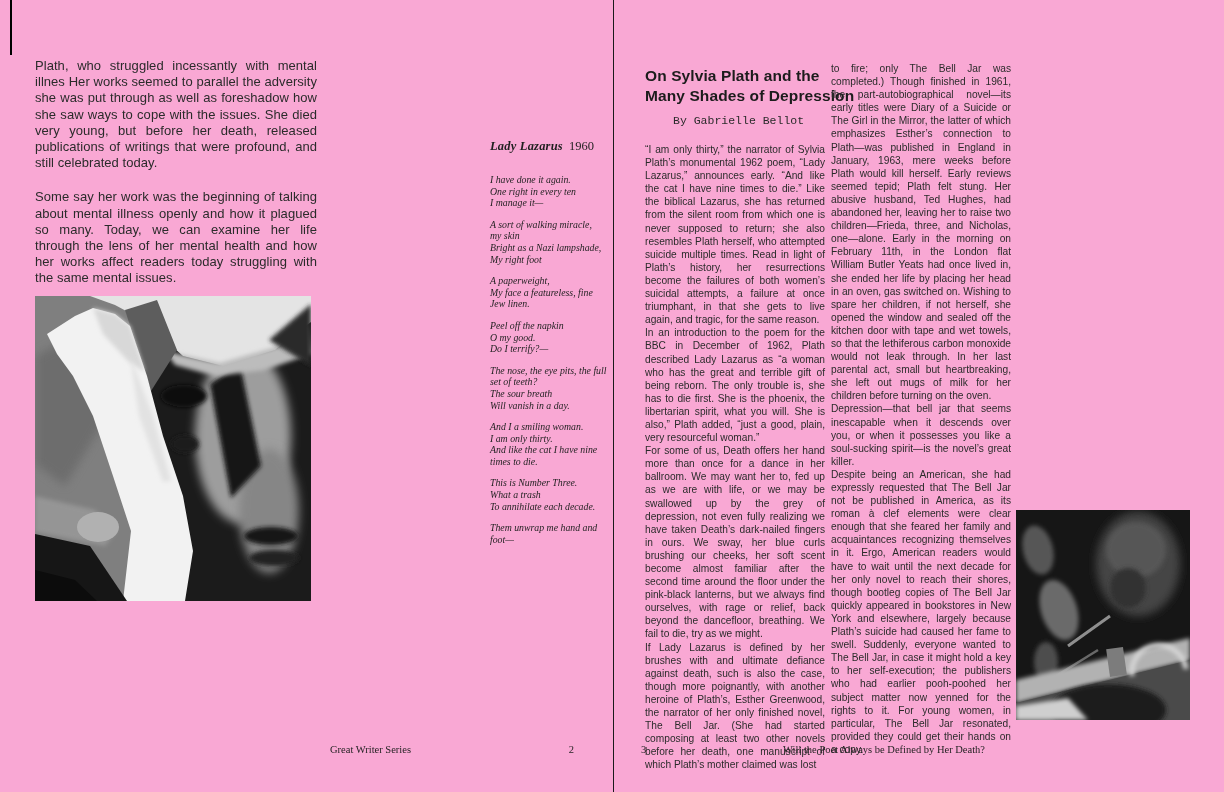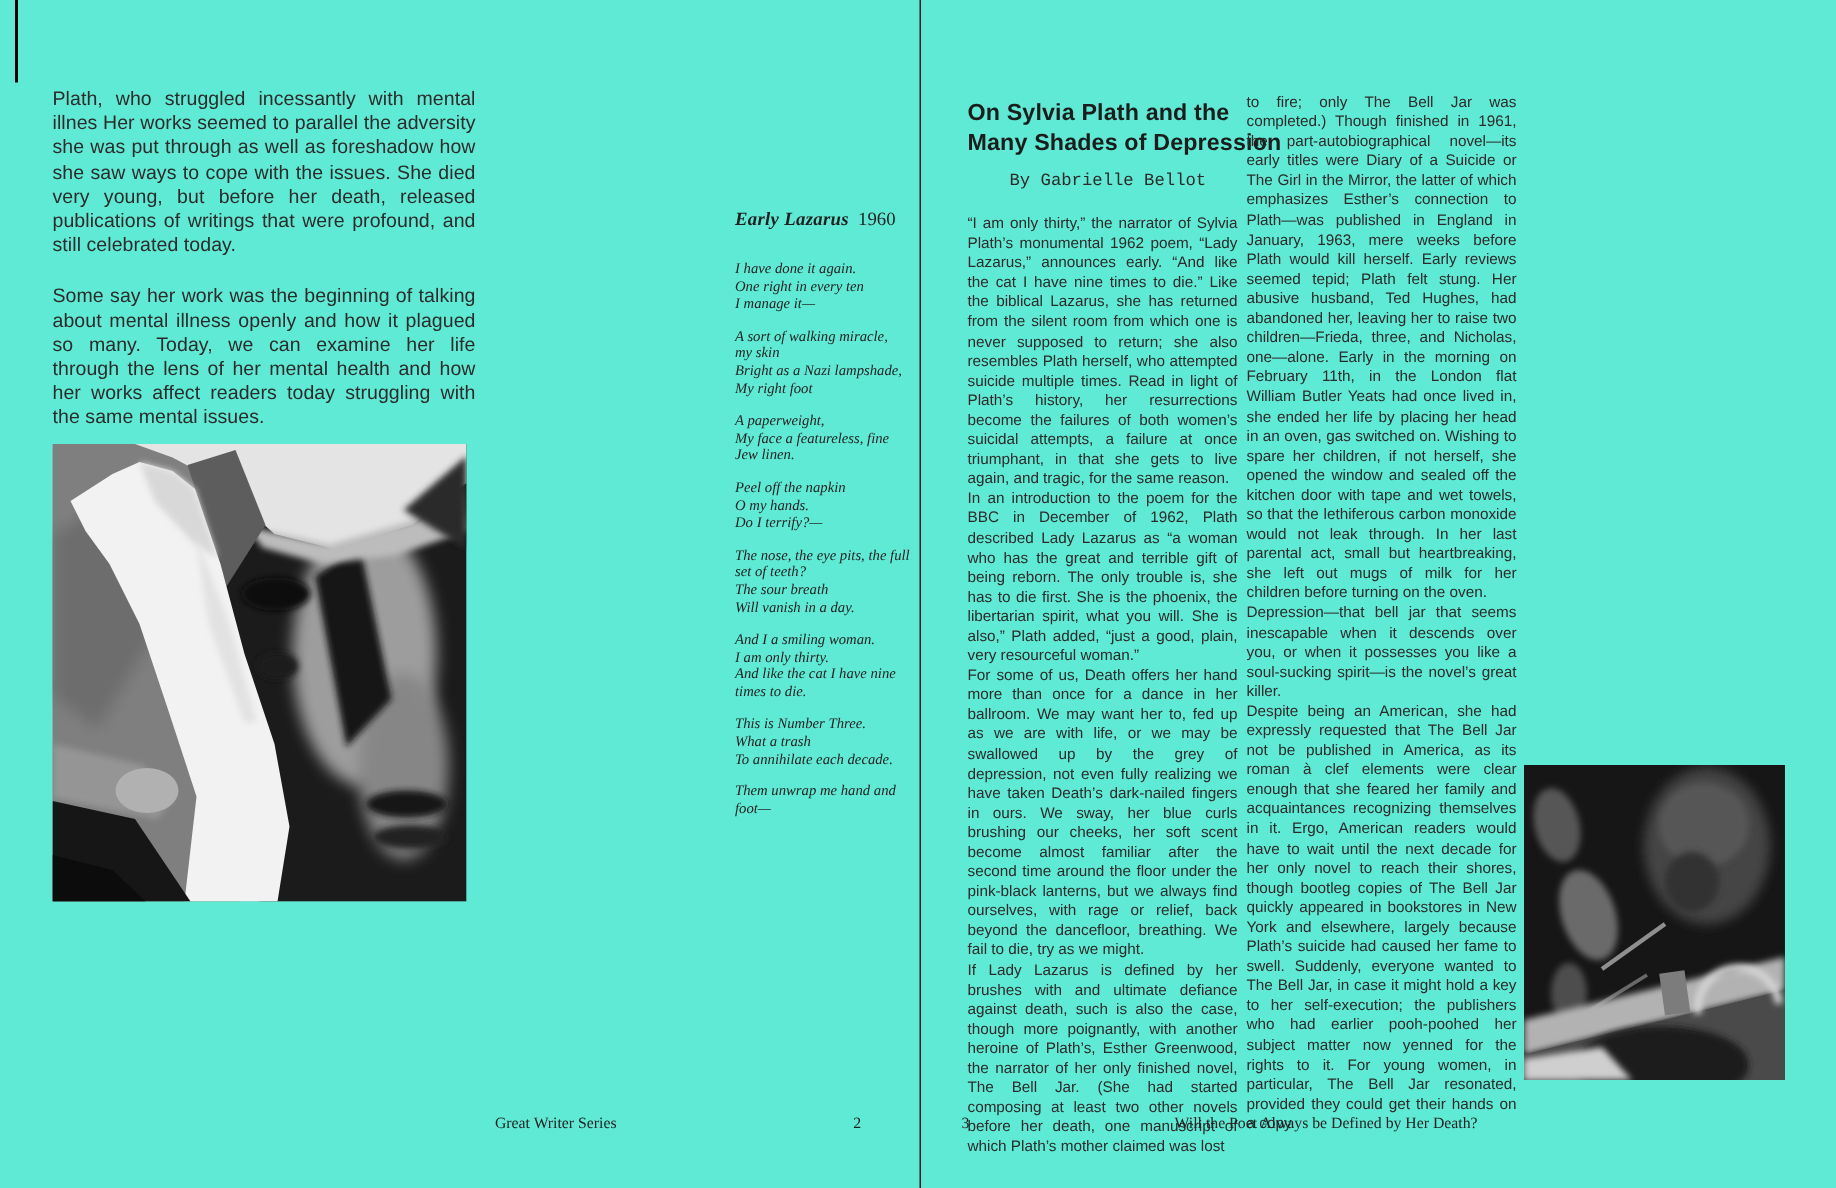--- a/index.html
+++ b/index.html
@@ -1,16 +1,16 @@
 <!DOCTYPE html>
 <html lang="en"><head>
 <meta charset="utf-8">
 <style>
   html,body{margin:0;padding:0;background:#e9e9e9;}
-  .spread{position:relative;width:1224px;height:792px;background:#5eead4;overflow:hidden;
+  .spread{position:relative;width:1224px;height:792px;background:#f9a8d4;overflow:hidden;
           font-family:"Liberation Sans",sans-serif;color:#242424;}
 
   .corner-mark{position:absolute;left:10px;top:0;width:2px;height:55px;background:#000;}
   .divider{position:absolute;left:613px;top:0;width:1px;height:792px;background:#1a1a1a;}
 
   
   .intro{position:absolute;left:35px;top:58px;width:282px;font-size:13px;line-height:16.2px;
          text-align:justify;color:#2b2b2b;letter-spacing:0.05px;}
   .intro p{margin:0;}
   .intro p.gap{margin-top:18px;}
@@ -93,42 +93,42 @@
         <polygon points="95,60 118,120 136,185 128,186 104,120" fill="#e2e2e2" filter="url(#soft2)"></polygon>
         <polygon points="0,200 60,214 82,234 70,250 0,236" fill="#959595" filter="url(#soft2)"></polygon>
         <ellipse cx="63" cy="231" rx="21" ry="15" fill="#b1b1b1"></ellipse>
         <polygon points="0,238 55,250 92,305 0,305" fill="#161616"></polygon>
         <polygon points="0,274 40,284 62,305 0,305" fill="#0c0c0c"></polygon>
       </svg>
     </div>
 
     <div class="poem">
       <div class="poem-title">
-        <span class="pt">Early Lazarus</span>
+        <span class="pt">Lady Lazarus</span>
         <span class="py">1960</span>
       </div>
       <div class="stanza">
         <div>I have done it again.</div>
         <div>One right in every ten</div>
         <div>I manage it—</div>
       </div>
       <div class="stanza">
         <div>A sort of walking miracle,</div>
         <div>my skin</div>
         <div>Bright as a Nazi lampshade,</div>
         <div>My right foot</div>
       </div>
       <div class="stanza">
         <div>A paperweight,</div>
         <div>My face a featureless, fine</div>
         <div>Jew linen.</div>
       </div>
       <div class="stanza">
         <div>Peel off the napkin</div>
-        <div>O my hands.</div>
+        <div>O my good.</div>
         <div>Do I terrify?—</div>
       </div>
       <div class="stanza">
         <div>The nose, the eye pits, the full</div>
         <div>set of teeth?</div>
         <div>The sour breath</div>
         <div>Will vanish in a day.</div>
       </div>
       <div class="stanza">
         <div>And I a smiling woman.</div>

